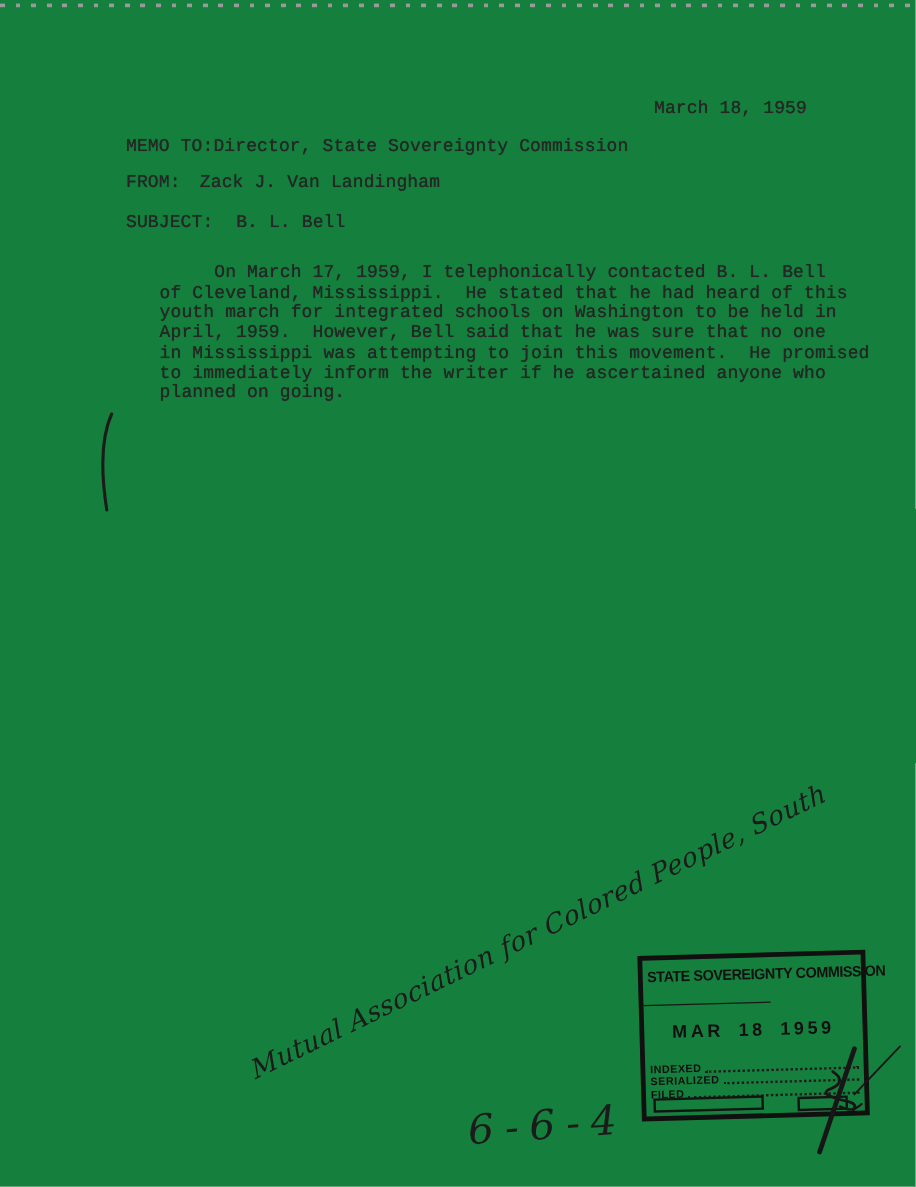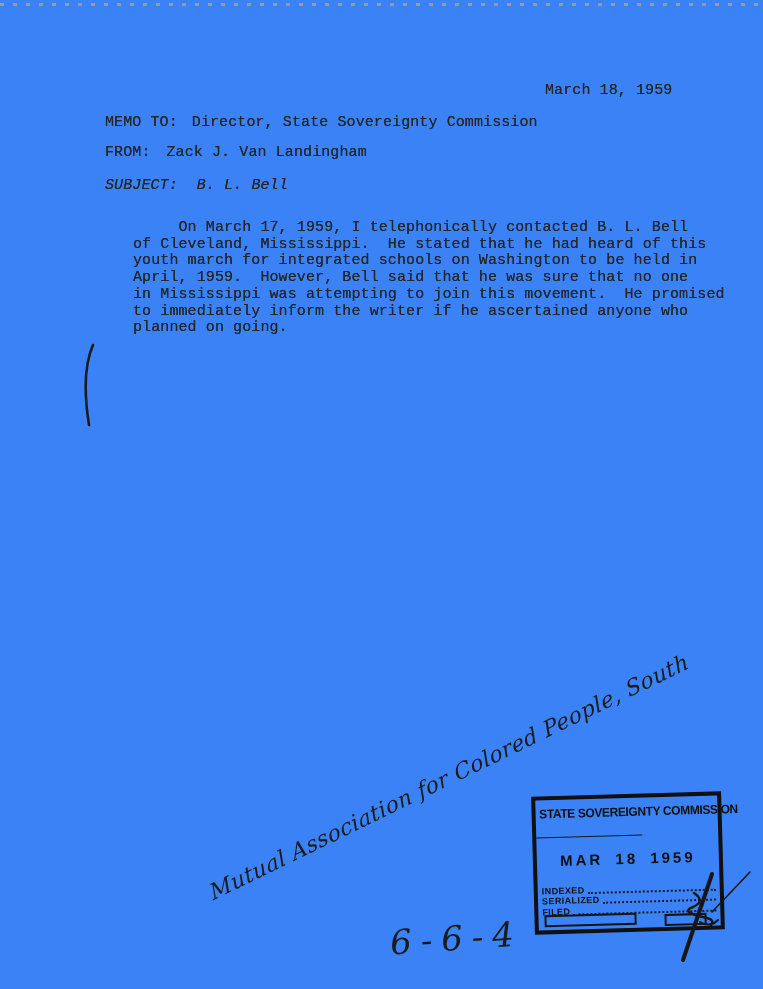--- a/index.html
+++ b/index.html
@@ -5,43 +5,43 @@
   html,body{margin:0;padding:0;}
   body{
     width:763px;height:989px;
     background:#ffffff;
     font-family:"Liberation Mono", monospace;
     overflow:hidden;
     position:relative;
   }
   .page{
     position:absolute;inset:0;
-    background:#3b82f6;
+    background:#15803d;
     color:#2b2b2b;
   }
   
   .perforation{
     position:absolute;top:3px;left:0;width:763px;height:3px;
     background:repeating-linear-gradient(to right,#9a9a9a 0 4px,transparent 4px 13px);
   }
   .typed{
     position:absolute;
     font-size:15px;
     line-height:16.7px;
     letter-spacing:0.1px;
     color:#262626;
     white-space:pre;
     text-shadow:0 0 .6px rgba(20,20,20,.75);
   }
   .date-line{left:545px;top:83px;}
   .hrow{left:105px;}
   .row-memo{top:115px;}
   .row-from{top:145px;}
-  .row-subject{top:178px;font-style:italic;}
-  .row-memo .val{margin-left:14px;}
+  .row-subject{top:178px;}
+  .row-memo .val{}
   .row-from .val{margin-left:16px;}
   .row-subject .val{margin-left:19px;}
   .para{left:113px;margin-left:20px;}
   .para-1{top:220px;}
   .para-2{top:350px;}
   .para-3{top:435px;}
   .margin-mark-svg{position:absolute;left:80px;top:343px;}
   
   .hand{
     position:absolute;

